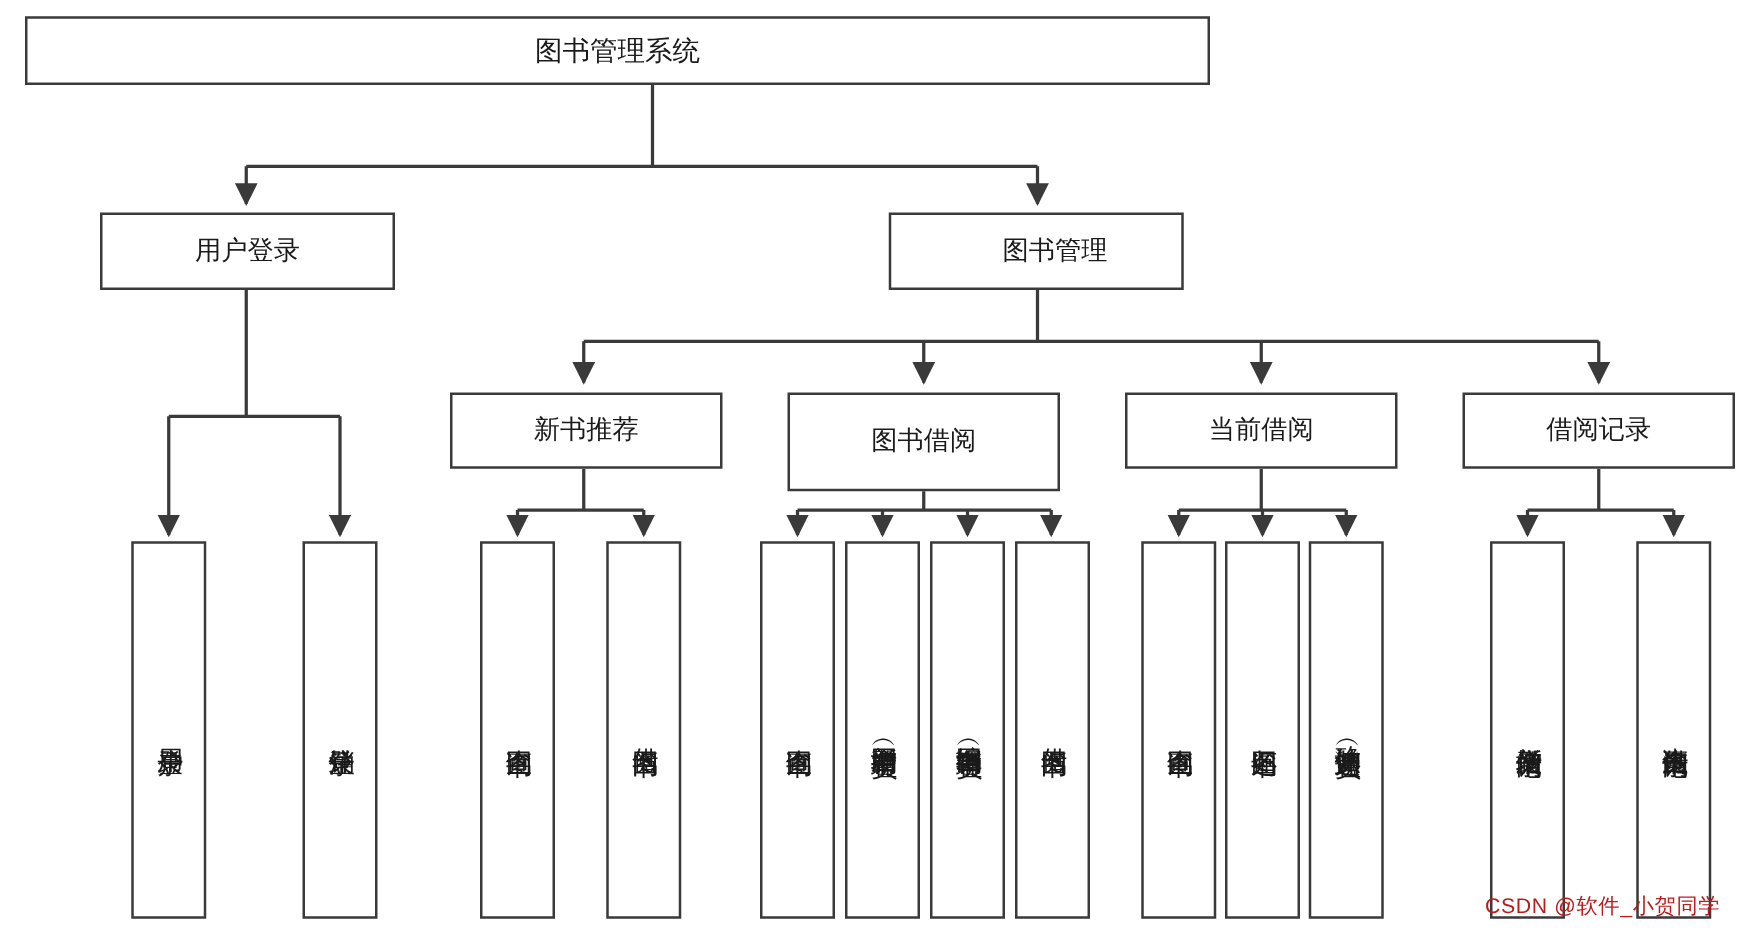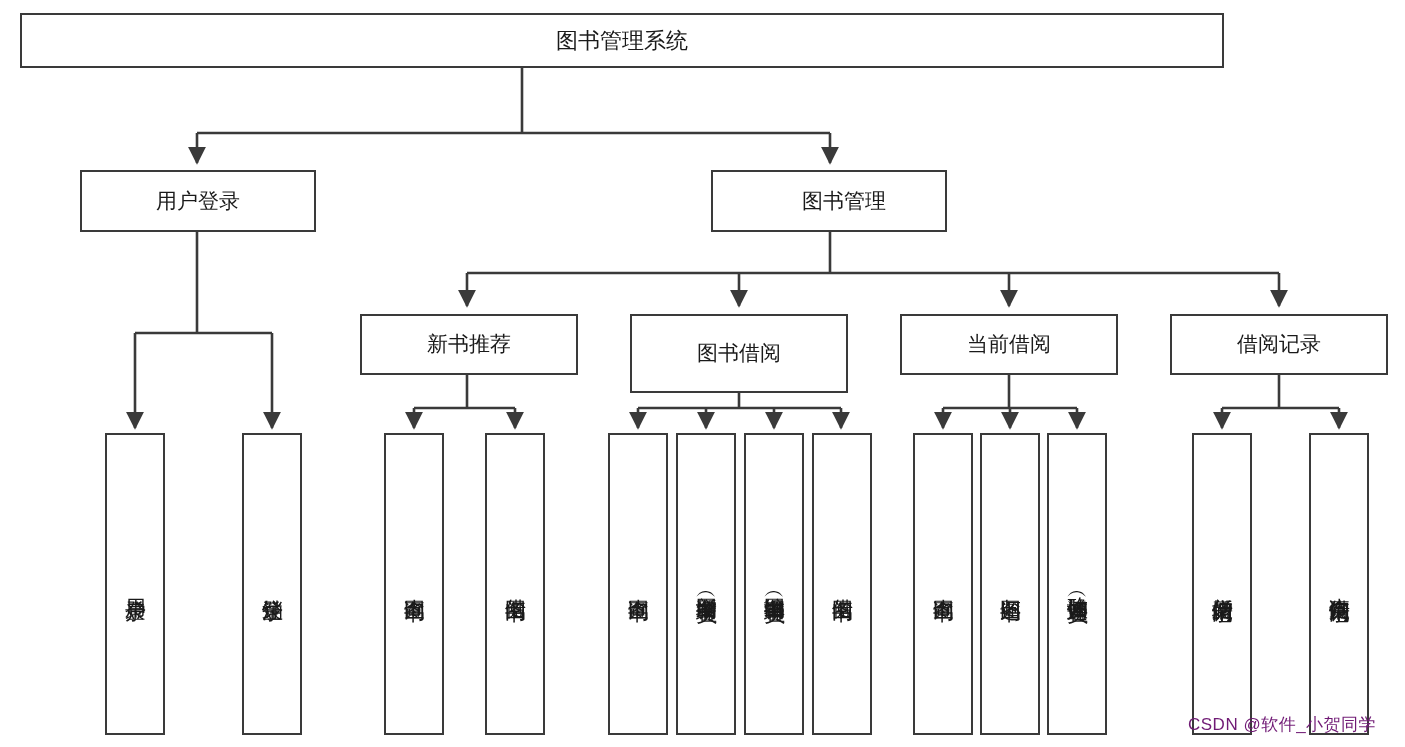--- a/index.html
+++ b/index.html
@@ -53,21 +53,21 @@
   }
   .node.v .vtext {
     writing-mode: vertical-rl;
     text-orientation: upright;
   }
   .watermark {
     position: absolute;
     left: 1188px;
     top: 713px;
     font-size: 17px;
-    color: #701a75;
+    color: #b91c1c;
     white-space: nowrap;
     letter-spacing: 0.5px;
   }
 </style>
 </head>
 <body>
 
 <div id="canvas">
 
   <svg id="wires" viewBox="0 0 1405 747">
@@ -113,21 +113,21 @@
       <path d="M 1010 408 L 1010 428" marker-end="url(#arw)"></path>
       <path d="M 1077 408 L 1077 428" marker-end="url(#arw)"></path>
 
       <path d="M 1279 375 L 1279 408"></path>
       <path d="M 1222 408 L 1339 408"></path>
       <path d="M 1222 408 L 1222 428" marker-end="url(#arw)"></path>
       <path d="M 1339 408 L 1339 428" marker-end="url(#arw)"></path>
     </g>
   </svg>
 
-  <div class="node h root" style="left:20px; top:13px; width:1204px; height:55px;">
+  <div class="node h root" style="left:20px; top:13px; width:948px; height:55px;">
     <span>图书管理系统</span>
   </div>
 
   <div class="node h" style="left:80px; top:170px; width:236px; height:62px;">
     <span>用户登录</span>
   </div>
   <div class="node h" style="left:711px; top:170px; width:236px; height:62px;padding-left:30px;">
     <span>图书管理</span>
   </div>
 

